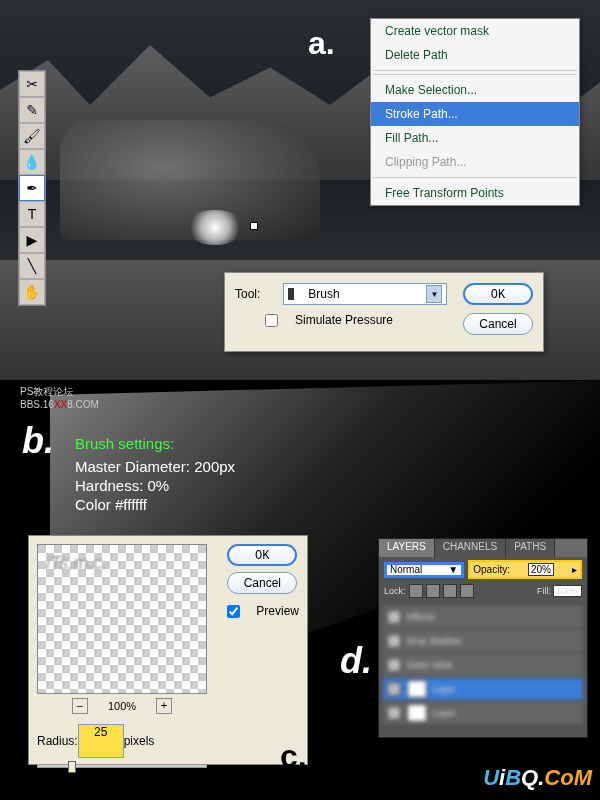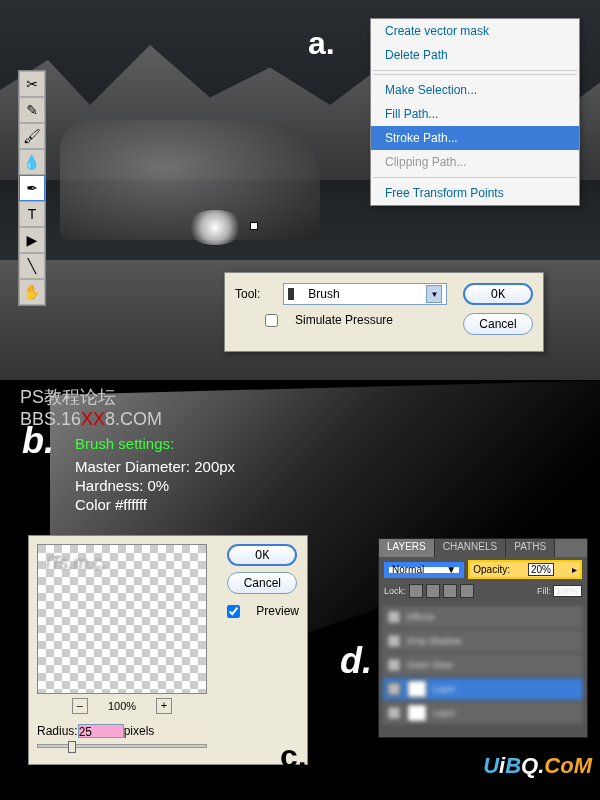--- a/index.html
+++ b/index.html
@@ -12,81 +12,81 @@
 .headlight { position: absolute; top: 210px; left: 185px; width: 60px; height: 35px; background: radial-gradient(circle, #fff 0%, rgba(255,255,255,0.6) 40%, transparent 70%); border-radius: 50%; }
 .anchor { position: absolute; top: 222px; left: 250px; width: 8px; height: 8px; border: 1px solid #000; background: #fff; }
 
 .label-a { position: absolute; top: 25px; left: 308px; color: #fff; font-size: 32px; font-weight: bold; }
 
 .toolbar { position: absolute; top: 70px; left: 18px; width: 28px; background: #d4d0c8; border: 1px solid #888; }
 .tool { width: 26px; height: 26px; display: flex; align-items: center; justify-content: center; border: 1px solid #aaa; background: #d4d0c8; font-size: 14px; }
 .tool.active { background: #fff; border: 1px solid #3b7dd8; }
 
 .context-menu { position: absolute; top: 18px; left: 370px; width: 210px; background: #f5f5f5; border: 1px solid #888; box-shadow: 2px 2px 5px rgba(0,0,0,0.3); font-size: 12px; }
-.menu-item { padding: 5px 14px; color: #0369a1; }
+.menu-item { padding: 5px 14px; color: #14532d; }
 .menu-item.disabled { color: #999; }
 .menu-item.selected { background: #3b7dd8; color: #fff; }
 .menu-sep { height: 1px; background: #ccc; margin: 3px 2px; }
 
 .stroke-dialog { position: absolute; top: 272px; left: 224px; width: 320px; height: 80px; background: #ece9d8; border: 1px solid #888; box-shadow: 2px 2px 6px rgba(0,0,0,0.4); padding: 10px; font-size: 12px; }
 .tool-row { display: flex; align-items: center; gap: 23px; }
 .tool-select { width: 164px; height: 22px; border: 1px solid #7b9ebd; background: #fff; display: flex; align-items: center; padding: 0 4px; justify-content: space-between; }
 .brush-icon { width: 16px; height: 12px; background: linear-gradient(90deg, #333 0%, #333 40%, transparent 40%); display: inline-block; }
 .dd-arrow { width: 16px; height: 18px; background: #c2d5f0; border: 1px solid #7b9ebd; display: flex; align-items: center; justify-content: center; font-size: 8px; }
 .sim-row { margin-top: 8px; display: flex; align-items: center; gap: 17px; padding-left: 30px; }
 .win-btn { position: absolute; right: 10px; width: 70px; height: 22px; border: 1px solid #7b9ebd; border-radius: 11px; background: linear-gradient(180deg, #fff, #e6eef9); font-size: 12px; text-align: center; line-height: 20px; }
 .ok-btn { top: 10px; border: 2px solid #3b7dd8; font-family: Liberation Mono, monospace; }
 .cancel-btn { top: 40px; }
 
 .lower { position: absolute; top: 380px; left: 0; width: 600px; height: 420px; background: #000; }
 .light-beam { position: absolute; top: 0; left: 50px; width: 600px; height: 300px; background: linear-gradient(135deg, rgba(255,255,255,0.5) 0%, rgba(120,120,120,0.3) 40%, transparent 70%); clip-path: polygon(0 5%, 95% 0, 100% 45%, 20% 100%, 0 100%); }
 
-.watermark-top { position: absolute; top: 385px; left: 20px; color: #ccc; font-size: 18px; font-family: monospace; }
+.watermark-top { position: absolute; top: 385px; left: 20px; color: #ccc; font-size: 10px; font-family: monospace; }
 .watermark-top .xx { color: #c00; }
 
 .label-b { position: absolute; top: 420px; left: 22px; color: #fff; font-size: 36px; font-weight: bold; font-style: italic; }
 
 .brush-settings { position: absolute; top: 435px; left: 75px; font-size: 15px; }
 .brush-title { color: #3dff3d; margin-bottom: 6px; }
 .brush-line { color: #fff; margin: 2px 0; }
 
 .gauss-dialog { position: absolute; top: 535px; left: 28px; width: 280px; height: 230px; background: #ece9d8; border: 1px solid #888; padding: 8px; font-size: 12px; }
 .preview-box { width: 170px; height: 150px; background: repeating-conic-gradient(#fff 0% 25%, #ccc 0% 50%) 0 0/16px 16px; border: 1px solid #888; position: relative; }
 .preview-text { position: absolute; top: 8px; left: 8px; color: #999; font-size: 18px; font-style: italic; filter: blur(1px); }
 .zoom-row { display: flex; align-items: center; justify-content: center; gap: 20px; margin-top: 4px; font-size: 11px; width: 170px; }
 .zoom-btn { width: 16px; height: 16px; border: 1px solid #888; background: #ece9d8; text-align: center; line-height: 12px; }
 .radius-row { margin-top: 10px; display: flex; align-items: center; gap: 0; }
-.radius-input { width: 46px; height: 14px; border: 1px solid #7b9ebd; background: #f9a8d4; text-align: left; }
+.radius-input { width: 46px; height: 34px; border: 1px solid #7b9ebd; background: #fde047; text-align: center; }
 .slider { width: 170px; height: 4px; background: #ccc; margin-top: 6px; position: relative; border: 1px solid #999; }
 .slider-thumb { position: absolute; left: 30px; top: -4px; width: 8px; height: 12px; background: #ece9d8; border: 1px solid #666; }
 .gauss-btns { position: absolute; right: 8px; top: 8px; }
 .preview-chk { margin-top: 10px; display: flex; gap: 16px; align-items: center; }
 
 .label-c { position: absolute; top: 738px; left: 280px; color: #000; font-size: 32px; font-weight: bold; }
 .label-d { position: absolute; top: 640px; left: 340px; color: #fff; font-size: 36px; font-weight: bold; font-style: italic; }
 
 .layers-panel { position: absolute; top: 538px; left: 378px; width: 210px; height: 200px; background: #535353; border: 1px solid #222; font-size: 10px; }
 .layers-tabs { display: flex; background: #6a6a6a; height: 18px; }
 .ltab { padding: 2px 8px; color: #ccc; background: #535353; border-right: 1px solid #333; }
 .ltab.active { background: #7a7a7a; color: #fff; }
 .layers-row { display: flex; align-items: center; padding: 3px 5px; gap: 4px; }
-.blend-select { width: 84px; height: 16px; background: #fff; border: 5px solid #3b82f6; display: flex; align-items: center; padding: 0 3px; justify-content: space-between; font-size: 10px; }
+.blend-select { width: 84px; height: 16px; background: #fff; border: 3px solid #3b82f6; display: flex; align-items: center; padding: 0 3px; justify-content: space-between; font-size: 10px; }
 .opacity-box { background: #ffd966; border: 2px solid #ffcc00; padding: 1px 3px; display: flex; align-items: center; gap: 18px; font-size: 10px; }
 .opacity-val { background: #fff; border: 1px solid #333; padding: 0 2px; }
 .lock-row { display: flex; align-items: center; padding: 2px 5px; gap: 3px; font-size: 9px; color: #ddd; }
 .lock-icon { width: 14px; height: 14px; background: #888; border: 1px solid #333; }
 .fill-box { margin-left: auto; display: flex; align-items: center; gap: 2px; }
 .layer-list { filter: blur(2px); padding: 4px; }
 .layer-item { display: flex; align-items: center; height: 22px; background: #666; margin: 2px 0; gap: 6px; padding: 0 4px; }
 .layer-item.sel { background: #3b7dd8; }
 .eye { width: 14px; height: 14px; background: #bbb; border: 1px solid #333; }
 .thumb { width: 20px; height: 18px; background: #fff; border: 1px solid #333; }
 .lname { color: #ddd; font-size: 9px; }
 
-.uibq { position: absolute; bottom: 21px; right: 8px; font-size: 22px; font-weight: bold; font-style: italic; }
+.uibq { position: absolute; bottom: 9px; right: 8px; font-size: 22px; font-weight: bold; font-style: italic; }
 .uibq .u { color: #4bb4e6; } .uibq .i { color: #fff; } .uibq .b { color: #4bb4e6; } .uibq .q { color: #fff; } .uibq .c { color: #f5a623; }
 </style>
 </head>
 <body>
 
 <div class="bg-scene">
   <div class="mountains"></div>
   <div class="road"></div>
   <div class="car"></div>
   <div class="headlight"></div>
@@ -106,22 +106,22 @@
   <div class="tool">╲</div>
   <div class="tool">✋</div>
 </div>
 
 <div class="context-menu">
   <div class="menu-item">Create vector mask</div>
   <div class="menu-item">Delete Path</div>
   <div class="menu-sep"></div>
   <div class="menu-sep"></div>
   <div class="menu-item">Make Selection...</div>
+  <div class="menu-item selected">Stroke Path...</div>
   <div class="menu-item">Fill Path...</div>
-  <div class="menu-item selected">Stroke Path...</div>
   <div class="menu-item disabled">Clipping Path...</div>
   <div class="menu-sep"></div>
   <div class="menu-item">Free Transform Points</div>
 </div>
 
 <div class="stroke-dialog">
   <div class="tool-row">
     <span>Tool:</span>
     <div class="tool-select">
       <span class="brush-icon"></span>

